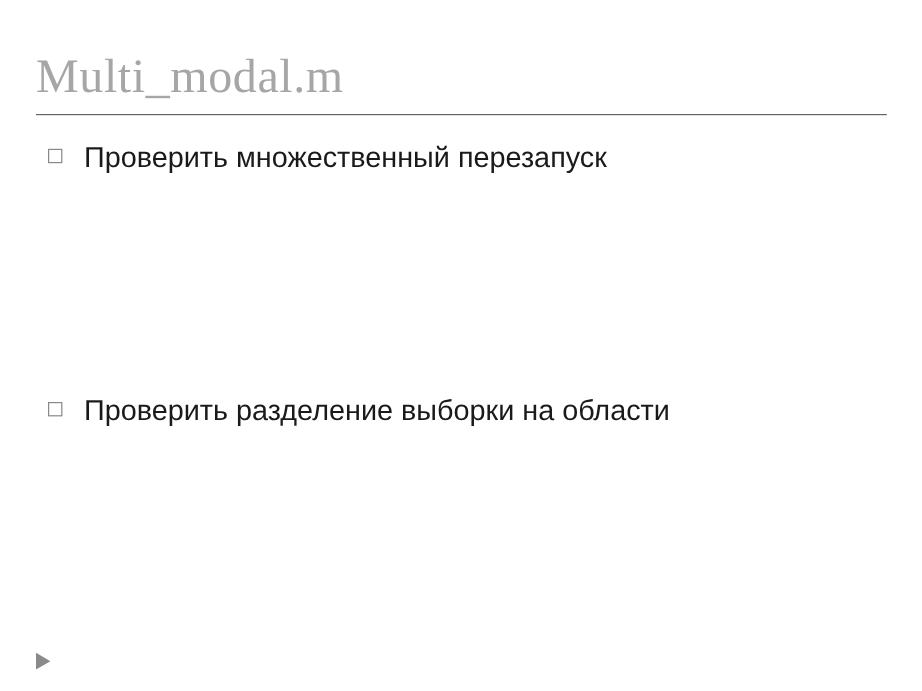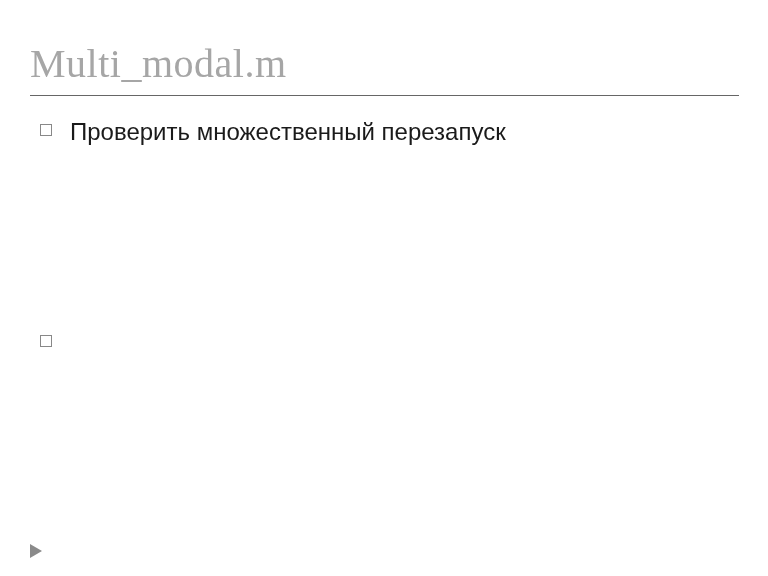--- a/index.html
+++ b/index.html
@@ -73,20 +73,21 @@
 <div class="slide">
   <h1 class="title">Multi_modal.m</h1>
   <hr class="divider">
   <div class="content">
     <div class="bullet-item">
       <div class="bullet-marker"></div>
       <div class="bullet-text">Проверить множественный перезапуск</div>
     </div>
     <div class="bullet-item">
       <div class="bullet-marker"></div>
+      <div class="bullet-text">Проверить разделение выборки на области</div>
     </div>
   </div>
   <div class="footer-arrow">
     <svg width="16" height="14" viewBox="0 0 16 14">
       <polygon points="0,0 0,14 12,7" fill="#8a8a8a"></polygon>
     </svg>
   </div>
 </div>
 
 </body></html>

